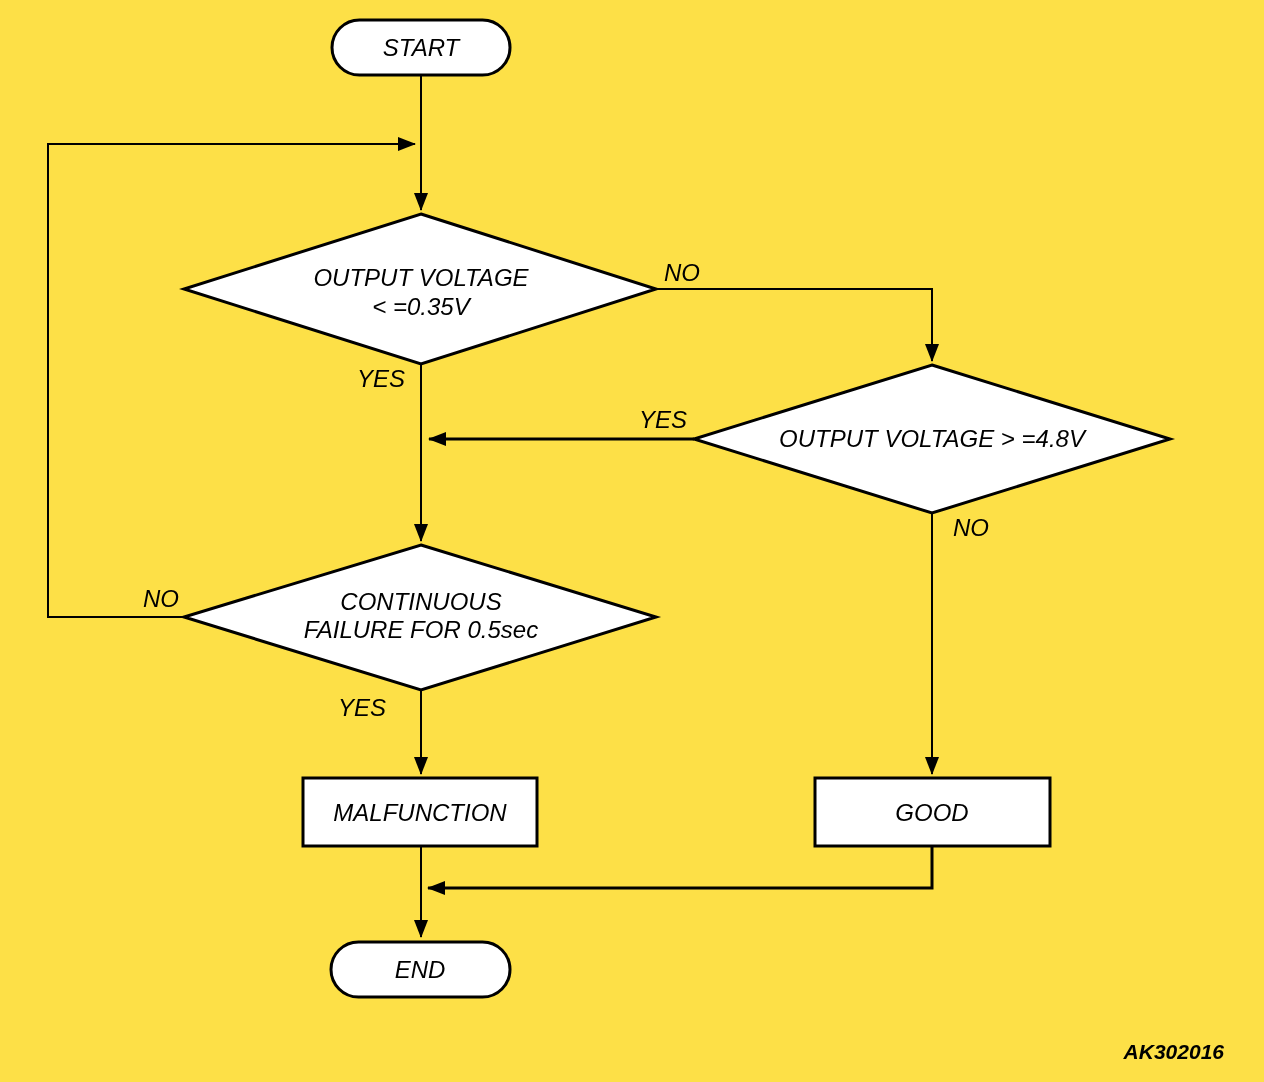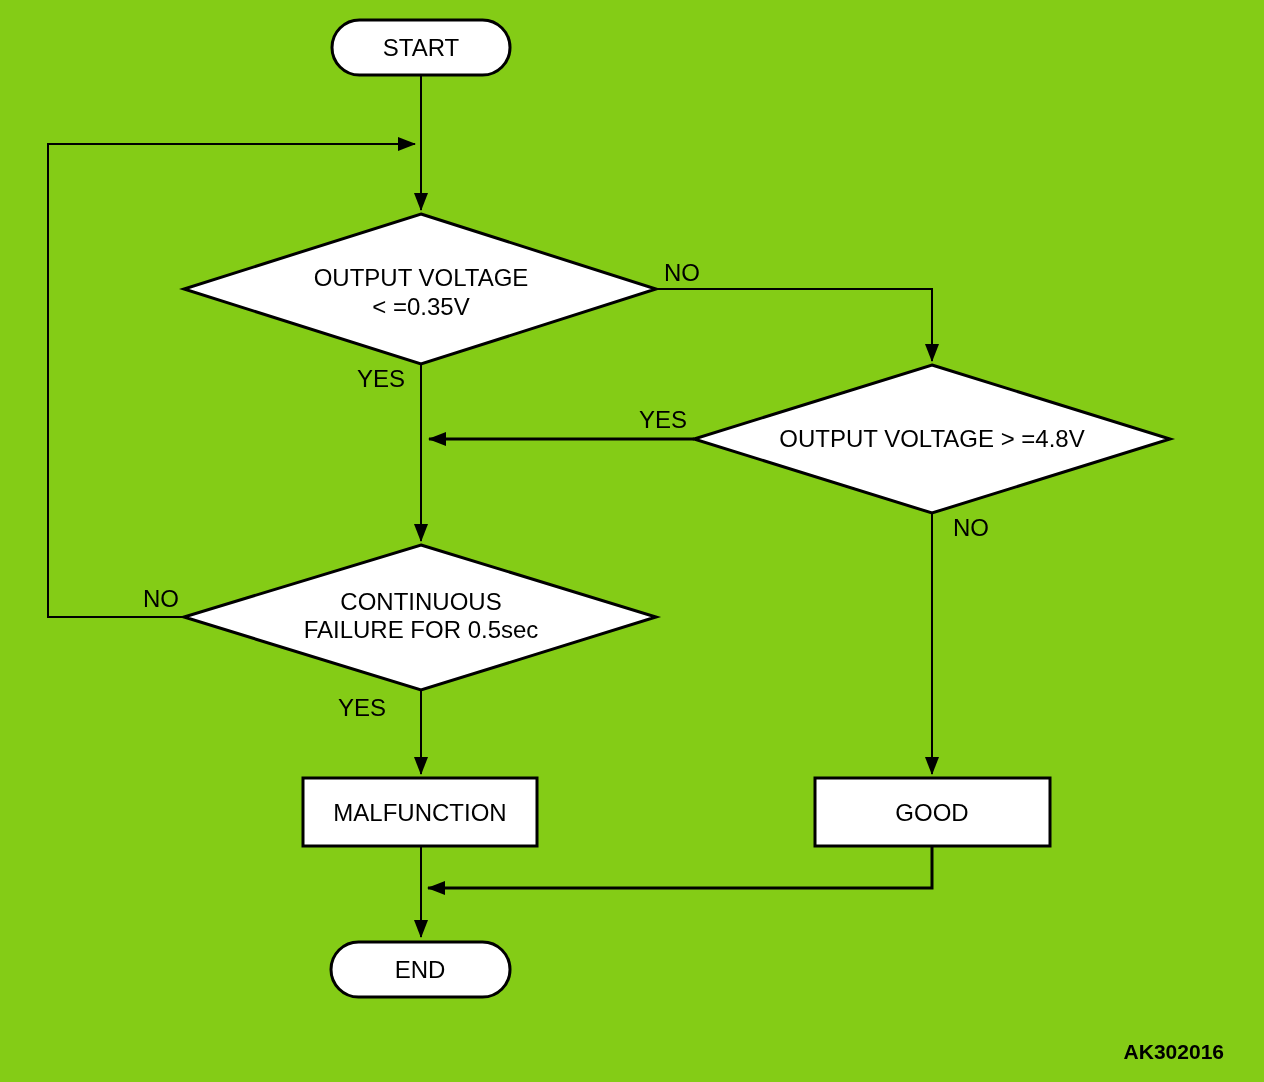--- a/index.html
+++ b/index.html
@@ -4,22 +4,23 @@
 <style>
   html, body {
     margin: 0;
     padding: 0;
     background: #ffffff;
   }
   .page {
     position: relative;
     width: 1264px;
     height: 1082px;
-    background: #84cc16;
+    background: #fde047;
     font-family: "Liberation Sans", sans-serif;
+    font-style: italic;
   }
   svg text {
     font-family: "Liberation Sans", sans-serif;
     fill: #000000;
   }
   .node-label { font-size: 24px; }
   .edge-label { font-size: 24px; }
   .figure-id  { font-size: 21px; font-weight: bold; }
   .shape {
     fill: #ffffff;

